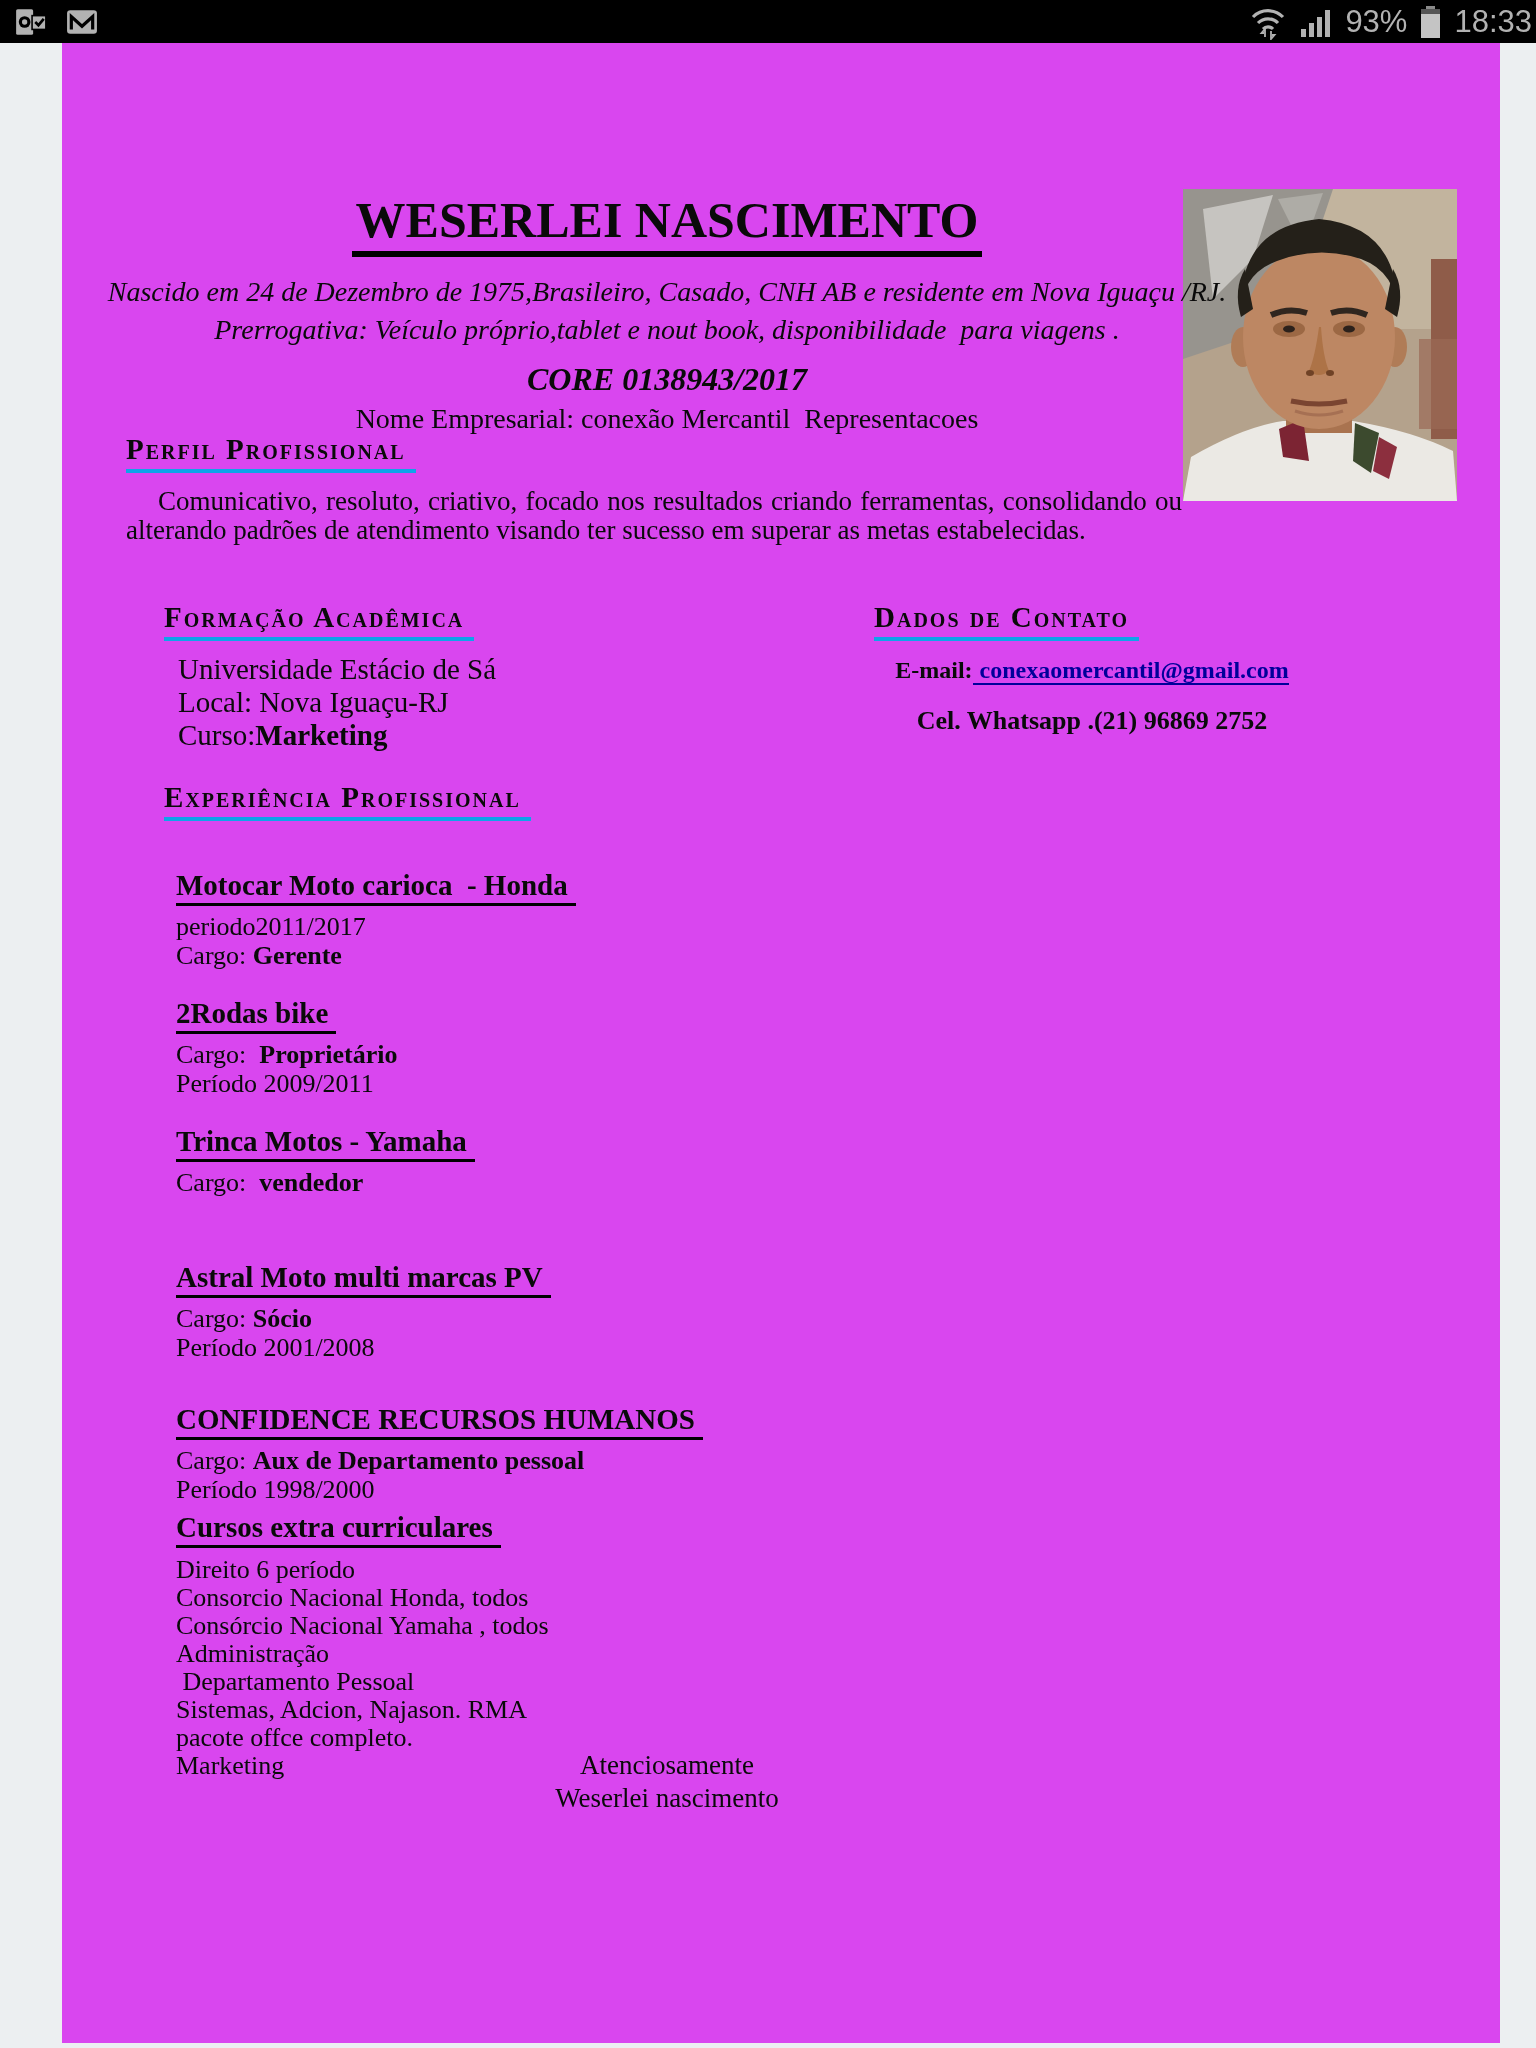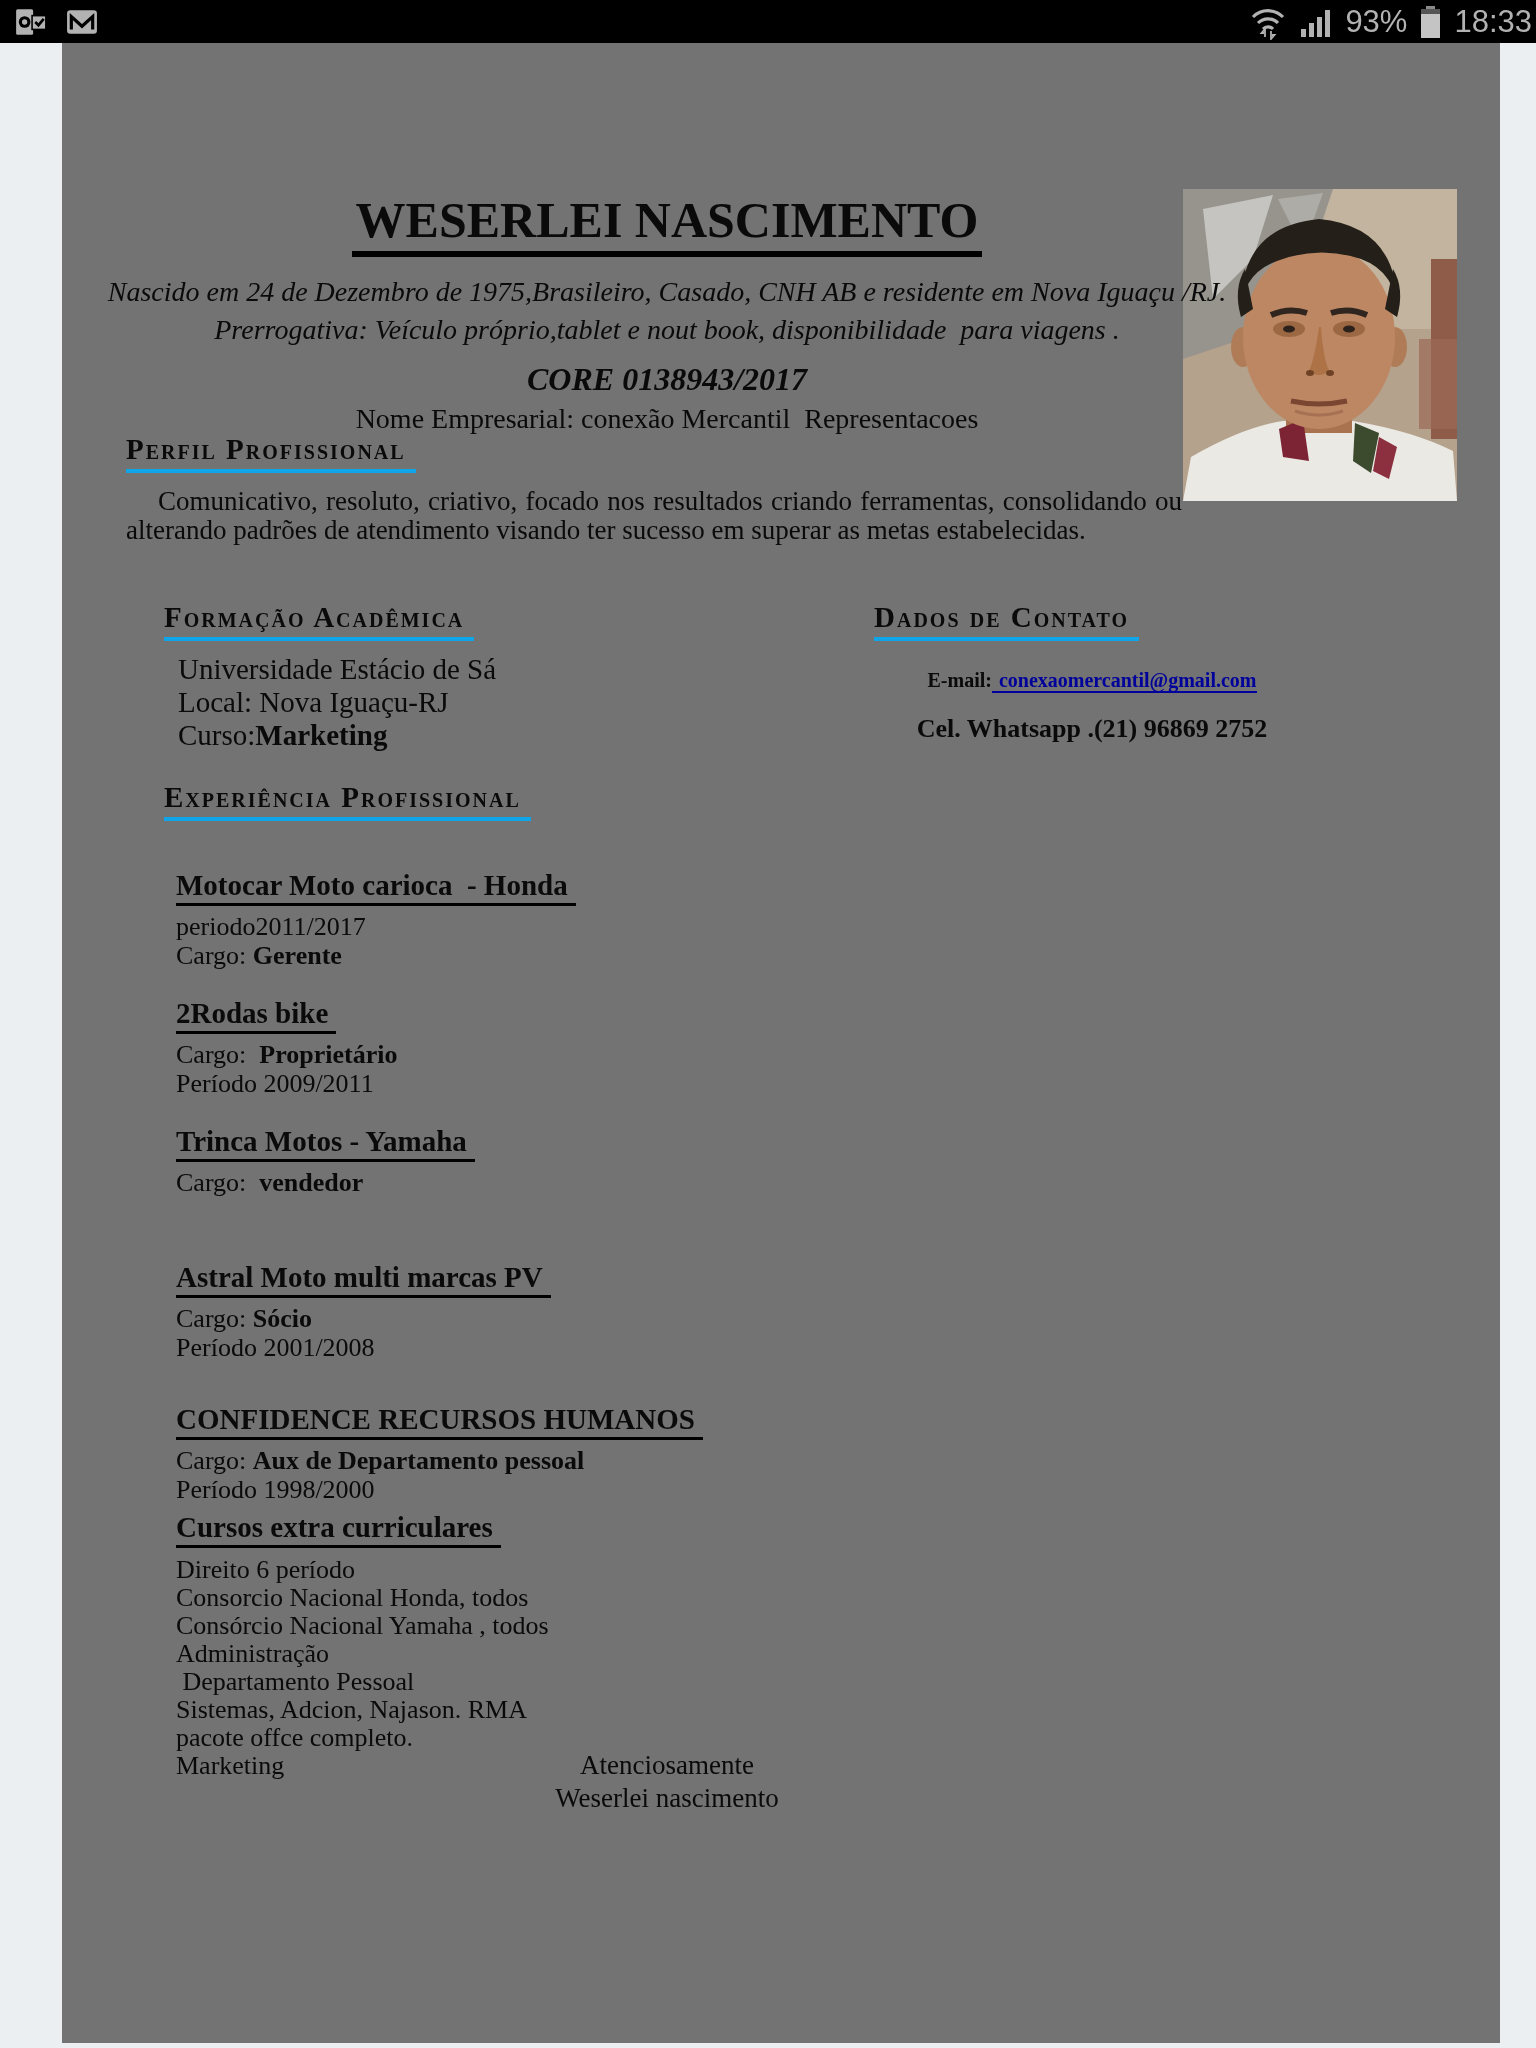--- a/index.html
+++ b/index.html
@@ -10,39 +10,39 @@
     color:#0a0a0a;
     overflow:hidden;
   }
   
   .statusbar{position:absolute;left:0;top:0;width:1536px;height:43px;background:#000;}
   .sb-left{position:absolute;left:14px;top:5px;display:flex;gap:18px;align-items:center;}
   .sb-right{position:absolute;right:4px;top:0;height:43px;display:flex;gap:12px;align-items:center;
     color:#b2b2b2;font-family:"Liberation Sans",sans-serif;font-size:31px;font-weight:400;}
   .sb-right svg{display:block;}
   
-  .page{position:absolute;left:62px;top:43px;width:1438px;height:2000px;background:#737373;overflow:hidden;}
+  .page{position:absolute;left:62px;top:43px;width:1438px;height:2000px;background:#d946ef;overflow:hidden;}
   [data-bind]{white-space:pre-wrap;}
   [data-bind]:empty{display:none;}
   .sec-heading{display:inline-block;font-weight:bold;font-variant:small-caps;font-size:29px;
     letter-spacing:2px;border-bottom:4px solid #0ea5e9;padding:0 10px 3px 0;}
   .job-title{display:inline-block;font-weight:bold;font-size:29px;border-bottom:3px solid #000;padding:0 8px 1px 0;margin-top:36px;}
   .header{position:absolute;left:20px;top:148px;width:1170px;text-align:center;}
   .title{display:inline-block;font-size:50px;font-weight:bold;border-bottom:6px solid #000;padding:0 4px 2px;}
   .intro{margin-top:16px;font-style:italic;font-size:28px;line-height:38px;}
   .core{margin-top:10px;font-weight:bold;font-style:italic;font-size:32px;line-height:40px;}
   .company{margin-top:4px;font-size:28px;}
   .perfil{position:absolute;left:64px;top:390px;width:1125px;}
   .perfil-text{margin-top:14px;width:1056px;font-size:27px;line-height:29px;text-align:justify;
     text-indent:32px;white-space:normal;}
   .formacao{position:absolute;left:102px;top:558px;}
   .edu-lines{margin:12px 0 0 14px;font-size:29px;line-height:33px;}
   .contato{position:absolute;left:700px;top:558px;width:660px;}
   .contato .sec-heading{margin-left:112px;}
-  .email-line{margin-top:28px;text-align:center;font-size:20px;font-weight:bold;}
+  .email-line{margin-top:16px;text-align:center;font-size:24px;font-weight:bold;}
   .email-link{color:#00009a;text-decoration:none;border-bottom:2px solid #00009a;padding-left:7px;cursor:pointer;}
   .phone-line{margin-top:22px;text-align:center;font-size:26px;font-weight:bold;}
   .exp-heading{position:absolute;left:102px;top:738px;}
   .job{position:absolute;left:114px;width:1000px;}
   .job .lines{margin-top:6px;font-size:26px;line-height:29px;}
   .cursos{position:absolute;left:114px;top:1432px;}
   .cursos .items{margin-top:8px;font-size:26px;line-height:28px;}
   .closing{position:absolute;left:20px;top:1706px;width:1170px;text-align:center;font-size:27px;line-height:33px;}
   .photo{position:absolute;left:1121px;top:146px;width:274px;height:312px;}
   .bold{font-weight:bold;}

